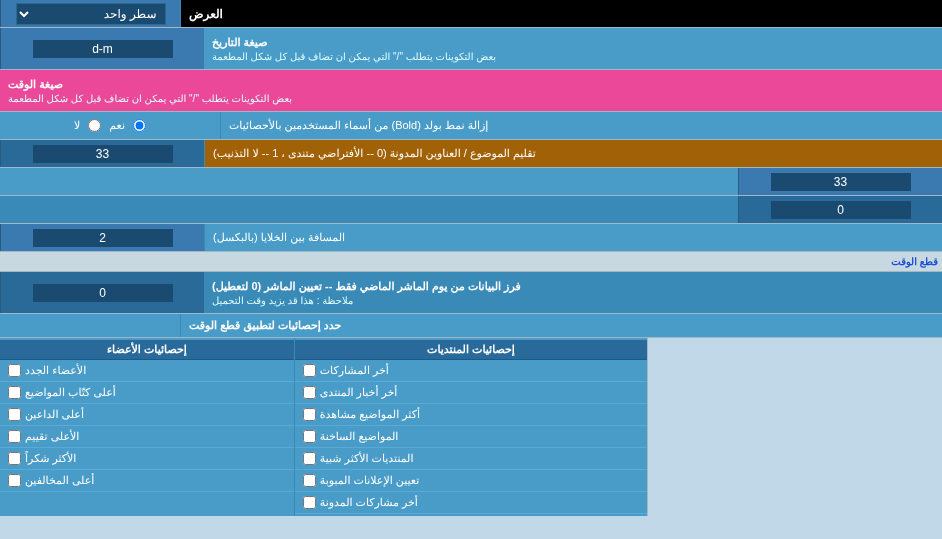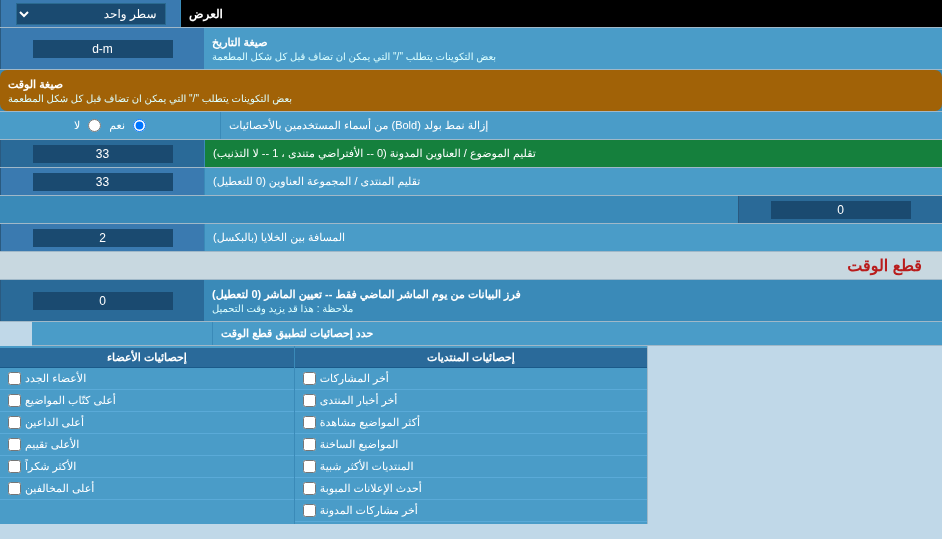--- a/index.html
+++ b/index.html
@@ -49,24 +49,24 @@
       border: none;
       width: 140px;
       padding: 2px 4px;
       font-size: 12px;
       text-align: center;
       direction: ltr;
     }
     .section-header {
       background: #c8d8e0;
       text-align: right;
-      padding: 4px 20px;
+      padding: 4px 4px;
       font-weight: bold;
-      font-size: 16px;
-      color: #b91c1c;
+      font-size: 10px;
+      color: #1d4ed8;
       border-bottom: 1px solid #a0b8c8;
     }
     .radio-cell {
       width: 220px;
       background: #4a9cc8;
       display: flex;
       align-items: center;
       justify-content: center;
       padding: 4px 8px;
       gap: 8px;
@@ -156,51 +156,48 @@
     <div class="label-wide">
       <span style="color:#fff; font-weight:bold;">صيغة التاريخ</span>
       <span class="sub-label">بعض التكوينات يتطلب "/" التي يمكن ان تضاف قبل كل شكل المطعمة</span>
     </div>
     <div class="input-cell">
       <input type="text" value="d-m" style="">
     </div>
   </div>
 
   <div class="row" style="min-height:42px; background:#3a8ab8;">
-    <div class="label-wide" style="background:#a16207;border-radius:7px;">
+    <div class="label-wide" style="background:#ec4899;">
       <span style="color:#fff; font-weight:bold;">صيغة الوقت</span>
       <span class="sub-label">بعض التكوينات يتطلب "/" التي يمكن ان تضاف قبل كل شكل المطعمة</span>
     </div>
   </div>
 
   <div class="row" style="min-height:28px; background:#4a9cc8;">
     <div class="label-cell" style="background:#4a9cc8;">
       <span>إزالة نمط بولد (Bold) من أسماء المستخدمين بالأحصائيات</span>
     </div>
     <div class="radio-cell">
       <input type="radio" name="bold" id="bold_yes" checked="" style="">
       <label for="bold_yes">نعم</label>
       <input type="radio" name="bold" id="bold_no" style="">
       <label for="bold_no">لا</label>
     </div>
   </div>
 
   <div class="row" style="min-height:28px; background:#3a8ab8;">
-    <div class="label-cell" style="background:#15803d;">
+    <div class="label-cell" style="background:#a16207;">
       <span>تقليم الموضوع / العناوين المدونة (0 -- الأفتراضي متندى ، 1 -- لا التذنيب)</span>
     </div>
     <div class="input-cell" style="background:#2a6a98;">
       <input type="text" value="33" style="">
     </div>
   </div>
 
   <div class="row" style="min-height:28px; background:#4a9cc8;">
-    <div class="label-cell" style="background:#4a9cc8;">
-      <span>تقليم المنتدى / المجموعة العناوين (0 للتعطيل)</span>
-    </div>
     <div class="input-cell">
       <input type="text" value="33" style="">
     </div>
   </div>
 
   <div class="row" style="min-height:28px; background:#3a8ab8;">
     <div class="input-cell" style="background:#2a6a98;">
       <input type="text" value="0" style="">
     </div>
   </div>
@@ -219,21 +216,21 @@
   <div class="row" style="min-height:42px; background:#3a8ab8;">
     <div class="label-wide" style="background:#3a8ab8;">
       <span style="color:#fff; font-weight:bold;">فرز البيانات من يوم الماشر الماضي فقط -- تعيين الماشر (0 لتعطيل)</span>
       <span class="sub-label">ملاحظة : هذا قد يزيد وقت التحميل</span>
     </div>
     <div class="input-cell" style="background:#2a6a98;">
       <input type="text" value="0" style="">
     </div>
   </div>
 
-  <div class="row" style="min-height:24px; background:#737373;margin-left:32px;">
+  <div class="row" style="min-height:24px; background:#737373;">
     <div class="label-cell" style="background:#4a9cc8; font-weight:bold;">
       <span>حدد إحصائيات لتطبيق قطع الوقت</span>
     </div>
     <div style="width:180px; background:#4a9cc8;"></div>
   </div>
 
   <div class="checkboxes-grid">
 
     <div style="flex:1; background:#c0d8e8; border-left:1px solid #a0b8c8;">
     </div>
@@ -254,21 +251,21 @@
       </div>
       <div class="checkbox-item">
         <label>المواضيع الساخنة</label>
         <input type="checkbox" style="">
       </div>
       <div class="checkbox-item">
         <label>المنتديات الأكثر شبية</label>
         <input type="checkbox" style="">
       </div>
       <div class="checkbox-item">
-        <label>أحدث الإعلانات المبوبة</label>
+        <label>تعيين الإعلانات المبوبة</label>
         <input type="checkbox" style="">
       </div>
       <div class="checkbox-item">
         <label>أخر مشاركات المدونة</label>
         <input type="checkbox" style="">
       </div>
     </div>
 
     <div class="checkbox-col" style="flex:1; background:#4a9cc8;">
       <div class="col-header">إحصائيات الأعضاء</div>

